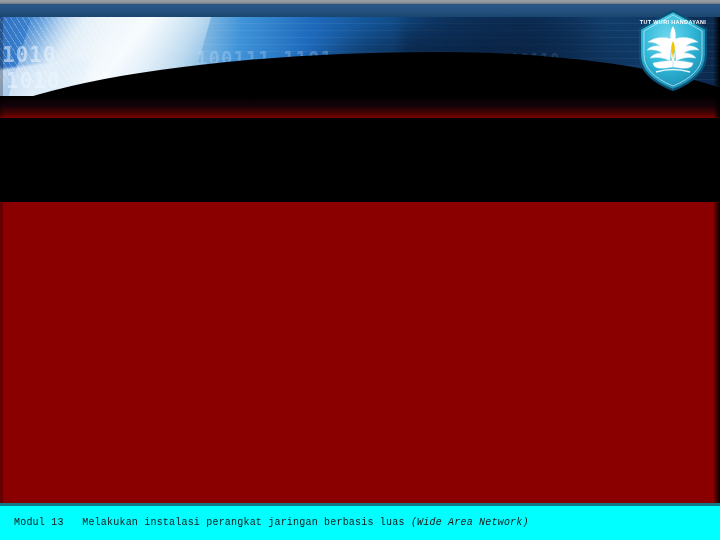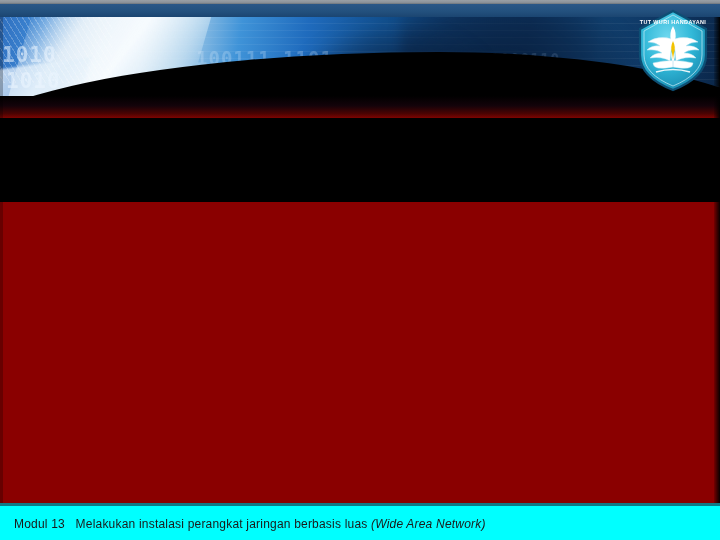--- a/index.html
+++ b/index.html
@@ -222,23 +222,23 @@
     left: 0; top: 506px;
     width: 720px;
     height: 34px;
     background: #00ffff;
     z-index: 15;
   }
   .footer-text {
     position: absolute;
     left: 14px;
     top: 11px;
-    font-size: 12px;
+    font-size: 10px;
     color: #1a1a1a;
-    font-family: Liberation Sans, sans-serif;
+    font-family: Liberation Mono, monospace;
     white-space: nowrap;
     letter-spacing: 0.2px;
   }
   .footer-text .ital { font-style: italic; }
 </style>
 </head>
 <body>
 
 <div class="slide">
 

